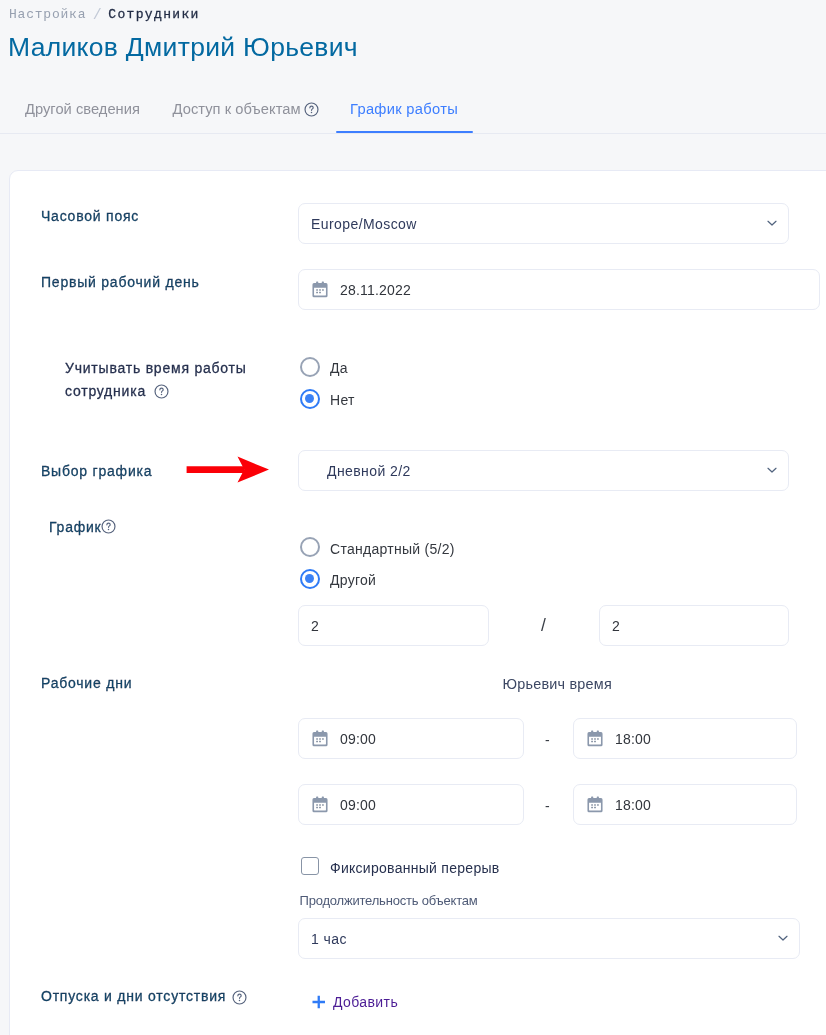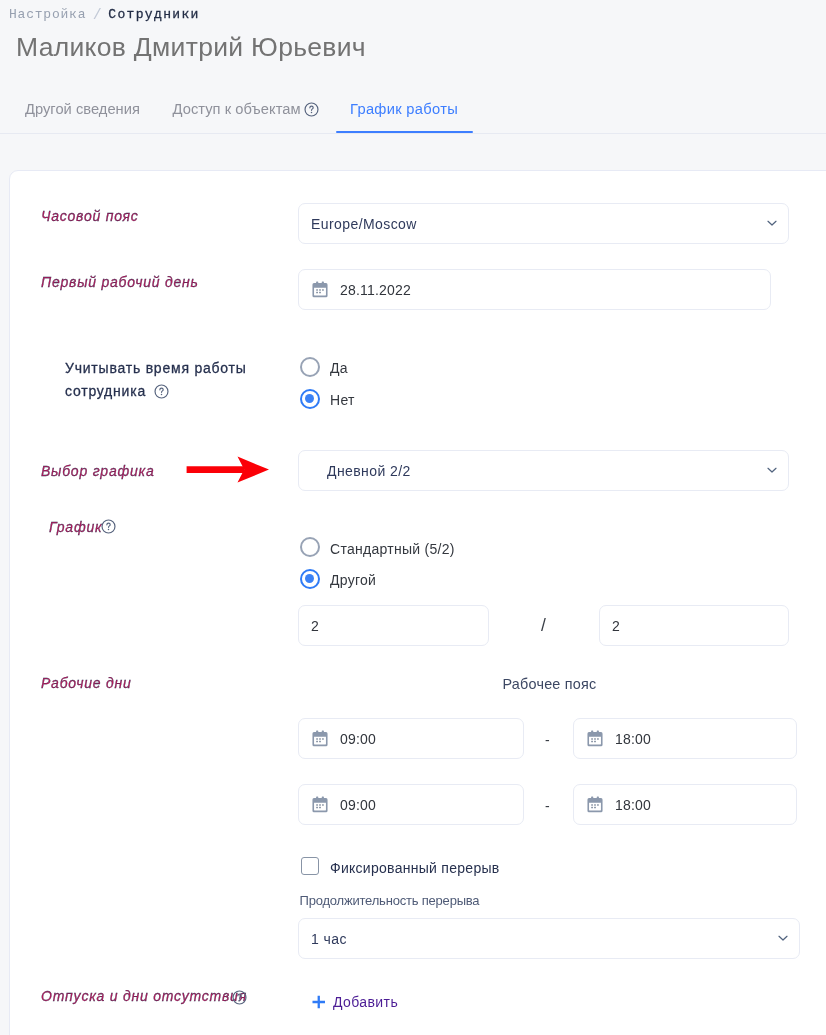--- a/index.html
+++ b/index.html
@@ -12,34 +12,34 @@
   }
   .page { position:relative; width:826px; height:1035px; background:#f6f7f9; }
 
   
   .breadcrumb { position:absolute; left:9px; top:6px; font-size:13px; line-height:17px; white-space:nowrap; letter-spacing:0.78px;font-family:Liberation Mono, monospace; }
   .bc-link { color:#97a0b0; }
   .bc-sep  { color:#c2c9d6; letter-spacing:0; font-size:15px; display:inline-block; width:22px; text-align:center; vertical-align:baseline; line-height:17px; position:relative; top:1px; }
   .bc-current { color:#222c45; font-weight:400; -webkit-text-stroke:0.27px #222c45; letter-spacing:1.35px; }
 
   .title { position:absolute; left:8px; top:32px; font-size:26.5px; line-height:30px;
-           color:#737373; font-weight:400; white-space:nowrap; letter-spacing:0.3px;margin-left:8px; }
+           color:#0369a1; font-weight:400; white-space:nowrap; letter-spacing:0.3px; }
 
   
   .tabs { position:absolute; left:0; top:99px; width:826px; height:35px; }
   .tab { position:absolute; top:0; font-size:14.7px; line-height:20px; color:#8f919b; white-space:nowrap; letter-spacing:0.16px; }
   .tab.active { color:#3d7eff; }
   .tab-underline { position:absolute; height:2.5px; background:#3d7eff; border-radius:1px; }
   .tabs-rule { position:absolute; left:0; top:132.5px; width:826px; height:1px; background:#e7eaf2; }
 
   
   .card { position:absolute; left:8.5px; top:169.5px; width:880px; height:940px; background:#fff;
           border:1px solid #e7eaf5; border-radius:9px; }
 
-  .lbl   { position:absolute; font-size:14px; line-height:23px; color:#be185d; font-weight:400; -webkit-text-stroke:0.28px #26304e; white-space:nowrap; letter-spacing:0.78px;font-style:italic; }
+  .lbl   { position:absolute; font-size:14px; line-height:23px; color:#0c4a6e; font-weight:400; -webkit-text-stroke:0.28px #26304e; white-space:nowrap; letter-spacing:0.78px; }
   .lbl2  { position:absolute; font-size:14px; line-height:23px; color:#26304e; font-weight:400; -webkit-text-stroke:0.28px #26304e; letter-spacing:0.78px; }
   .sublbl{ position:absolute; font-size:14.4px; line-height:19px; color:#3c4763; white-space:nowrap; letter-spacing:0.22px; }
   .smalllbl{ position:absolute; font-size:13px; line-height:18px; color:#4e5a76; white-space:nowrap; letter-spacing:-0.2px; }
 
   .field { position:absolute; border:1px solid #e8ebf4; border-radius:7px; background:#fff; }
   .fval  { position:absolute; font-size:14px; line-height:18px; color:#2f3a5c; white-space:nowrap; letter-spacing:0.42px; }
   .fval.dark { color:#31353c; letter-spacing:0.2px; }
 
   .radio  { position:absolute; width:20px; height:20px; border-radius:50%; border:2px solid #98a3b5; background:#fff; }
   .radio.on { border:2.4px solid #2f7bf6; }
@@ -86,21 +86,21 @@
   <div class="field" style="left:298px;top:203px;width:491px;height:41px;">
     <span class="fval" style="left:12px;top:11px;">Europe/Moscow</span>
     <span style="position:absolute;right:11px;top:15px;">
       <svg width="10" height="8" viewBox="0 0 14 11">
           <path d="M1.4 3.1L7 8.3l5.6-5.2" fill="none" stroke="#51637e" stroke-width="1.7" stroke-linecap="round" stroke-linejoin="round"></path>
         </svg>
     </span>
   </div>
 
   <div class="lbl" style="left:41px;top:271px;">Первый рабочий день</div>
-  <div class="field" style="left:298px;top:269px;width:473px;height:41px;">
+  <div class="field" style="left:298px;top:269px;width:522px;height:41px;">
     <span style="position:absolute;left:12.5px;top:10.5px;">
       <svg width="16" height="17" viewBox="0 0 31 34">
         <path d="M8.9 0.9 h1.9 a1.2 1.2 0 0 1 1.2 1.2 v3.3 h-4.3 v-3.3 a1.2 1.2 0 0 1 1.2 -1.2 z" fill="#8b98ac"></path>
         <path d="M20.2 0.9 h1.9 a1.2 1.2 0 0 1 1.2 1.2 v3.3 h-4.3 v-3.3 a1.2 1.2 0 0 1 1.2 -1.2 z" fill="#8b98ac"></path>
         <path d="M3.5 4.2 h24 a3.1 3.1 0 0 1 3.1 3.1 v22 a3.1 3.1 0 0 1 -3.1 3.1 h-24 a3.1 3.1 0 0 1 -3.1 -3.1 v-22 a3.1 3.1 0 0 1 3.1 -3.1 z
                  M3.6 13.3 h23.8 v14.9 a0.9 0.9 0 0 1 -0.9 0.9 h-22 a0.9 0.9 0 0 1 -0.9 -0.9 z" fill="#8b98ac" fill-rule="evenodd"></path>
         <rect x="8.1" y="16.3" width="3.0" height="3.0" rx="0.6" fill="#6e7c90"></rect>
         <rect x="14.0" y="16.3" width="3.0" height="3.0" rx="0.6" fill="#6e7c90"></rect>
         <rect x="19.9" y="16.3" width="3.0" height="3.0" rx="0.6" fill="#6e7c90"></rect>
         <rect x="8.1" y="21.6" width="3.0" height="3.0" rx="0.6" fill="#6e7c90"></rect>
@@ -161,21 +161,21 @@
 
   <div class="field" style="left:298px;top:605px;width:191px;height:41px;">
     <span class="fval dark" style="left:12px;top:11px;">2</span>
   </div>
   <div class="slash" style="left:541px;top:616px;">/</div>
   <div class="field" style="left:599px;top:605px;width:190px;height:41px;">
     <span class="fval dark" style="left:12px;top:11px;">2</span>
   </div>
 
   <div class="lbl" style="left:41px;top:672px;">Рабочие дни</div>
-  <div class="sublbl" style="left:502.5px;top:675px;">Рабочее пояс</div>
+  <div class="sublbl" style="left:502.5px;top:675px;">Юрьевич время</div>
 
   <div class="field" style="left:298px;top:718px;width:226px;height:41px;">
     <span style="position:absolute;left:12.5px;top:10.5px;">
       <svg width="16" height="17" viewBox="0 0 31 34">
         <path d="M8.9 0.9 h1.9 a1.2 1.2 0 0 1 1.2 1.2 v3.3 h-4.3 v-3.3 a1.2 1.2 0 0 1 1.2 -1.2 z" fill="#8b98ac"></path>
         <path d="M20.2 0.9 h1.9 a1.2 1.2 0 0 1 1.2 1.2 v3.3 h-4.3 v-3.3 a1.2 1.2 0 0 1 1.2 -1.2 z" fill="#8b98ac"></path>
         <path d="M3.5 4.2 h24 a3.1 3.1 0 0 1 3.1 3.1 v22 a3.1 3.1 0 0 1 -3.1 3.1 h-24 a3.1 3.1 0 0 1 -3.1 -3.1 v-22 a3.1 3.1 0 0 1 3.1 -3.1 z
                  M3.6 13.3 h23.8 v14.9 a0.9 0.9 0 0 1 -0.9 0.9 h-22 a0.9 0.9 0 0 1 -0.9 -0.9 z" fill="#8b98ac" fill-rule="evenodd"></path>
         <rect x="8.1" y="16.3" width="3.0" height="3.0" rx="0.6" fill="#6e7c90"></rect>
         <rect x="14.0" y="16.3" width="3.0" height="3.0" rx="0.6" fill="#6e7c90"></rect>
@@ -234,21 +234,21 @@
         <rect x="8.1" y="21.6" width="3.0" height="3.0" rx="0.6" fill="#6e7c90"></rect>
         <rect x="14.0" y="21.6" width="3.0" height="3.0" rx="0.6" fill="#6e7c90"></rect>
       </svg>
     </span>
     <span class="fval dark" style="left:41px;top:11px;">18:00</span>
   </div>
 
   <div class="checkbox" style="left:301.2px;top:857px;"></div>
   <div class="rlbl navy" style="left:330px;top:859px;">Фиксированный перерыв</div>
 
-  <div class="smalllbl" style="left:299.5px;top:892px;">Продолжительность перерыва</div>
+  <div class="smalllbl" style="left:299.5px;top:892px;">Продолжительность объектам</div>
   <div class="field" style="left:298px;top:918px;width:502px;height:41px;">
     <span class="fval" style="left:12px;top:11px;">1 час</span>
     <span style="position:absolute;right:11px;top:15px;">
       <svg width="10" height="8" viewBox="0 0 14 11">
           <path d="M1.4 3.1L7 8.3l5.6-5.2" fill="none" stroke="#51637e" stroke-width="1.7" stroke-linecap="round" stroke-linejoin="round"></path>
         </svg>
     </span>
   </div>
 
   <div class="lbl" style="left:41px;top:985px;">Отпуска и дни отсутствия</div>

